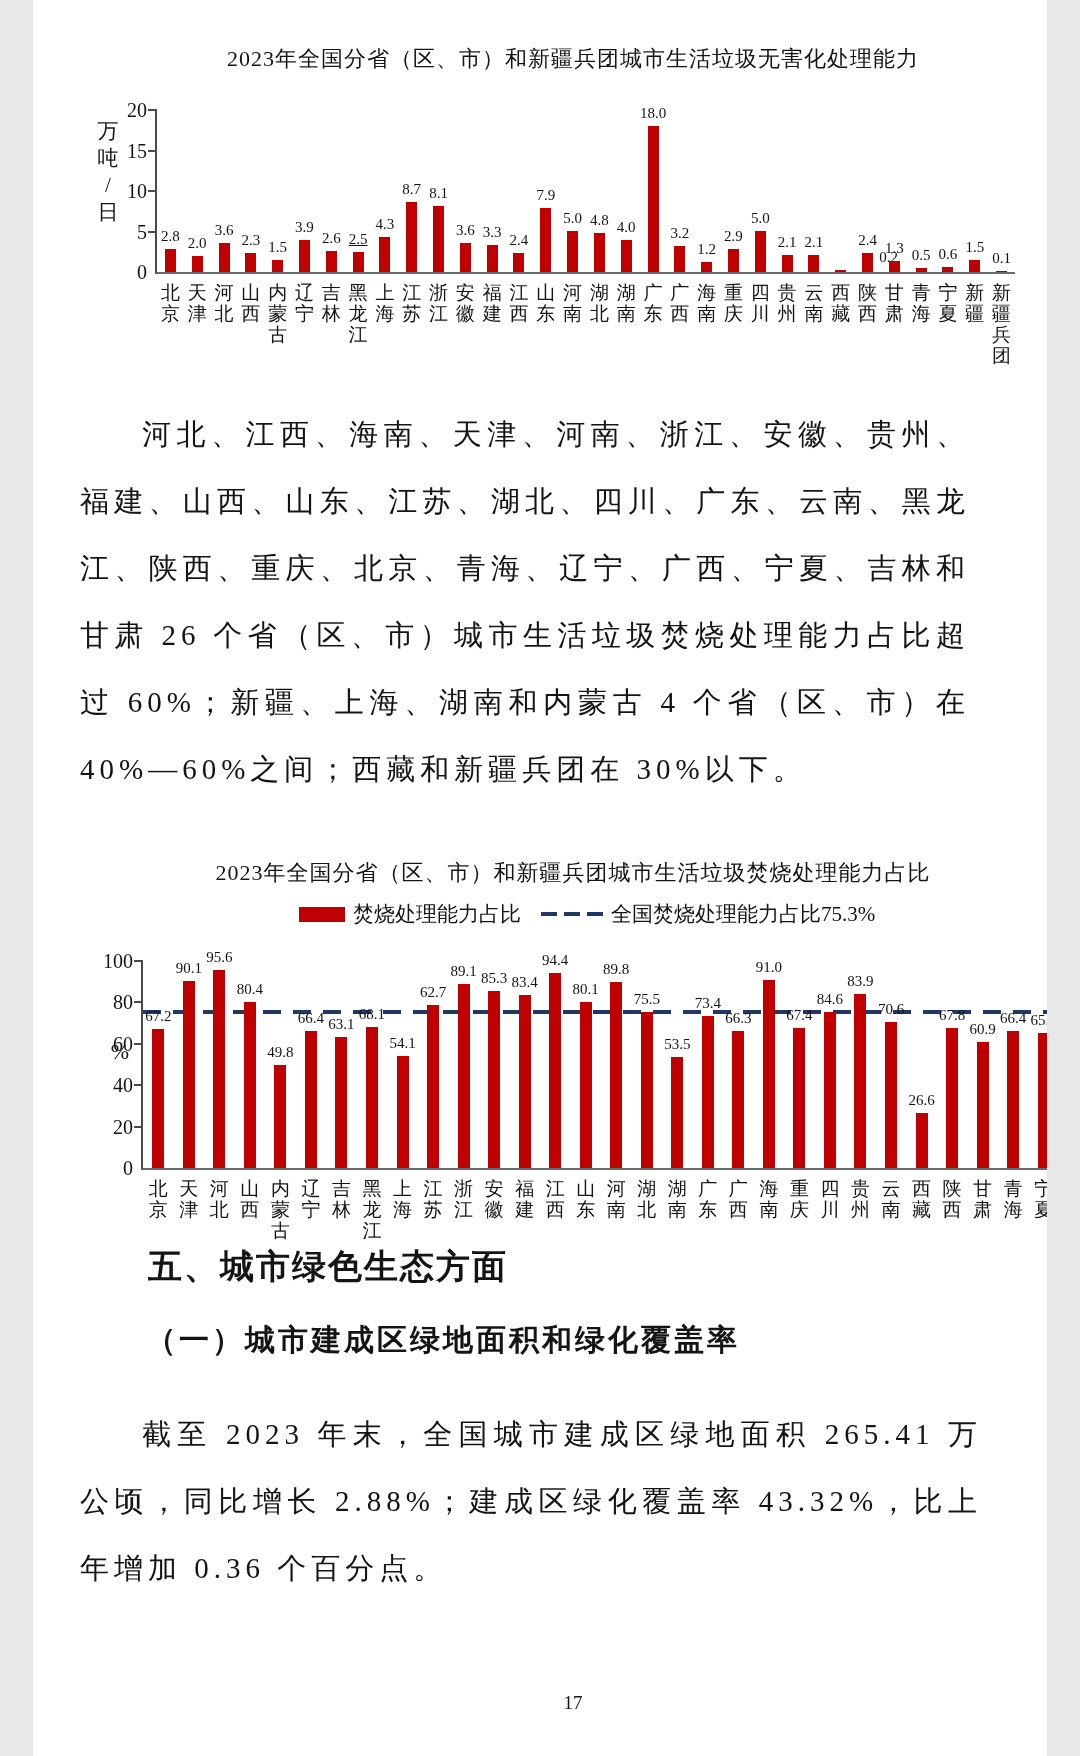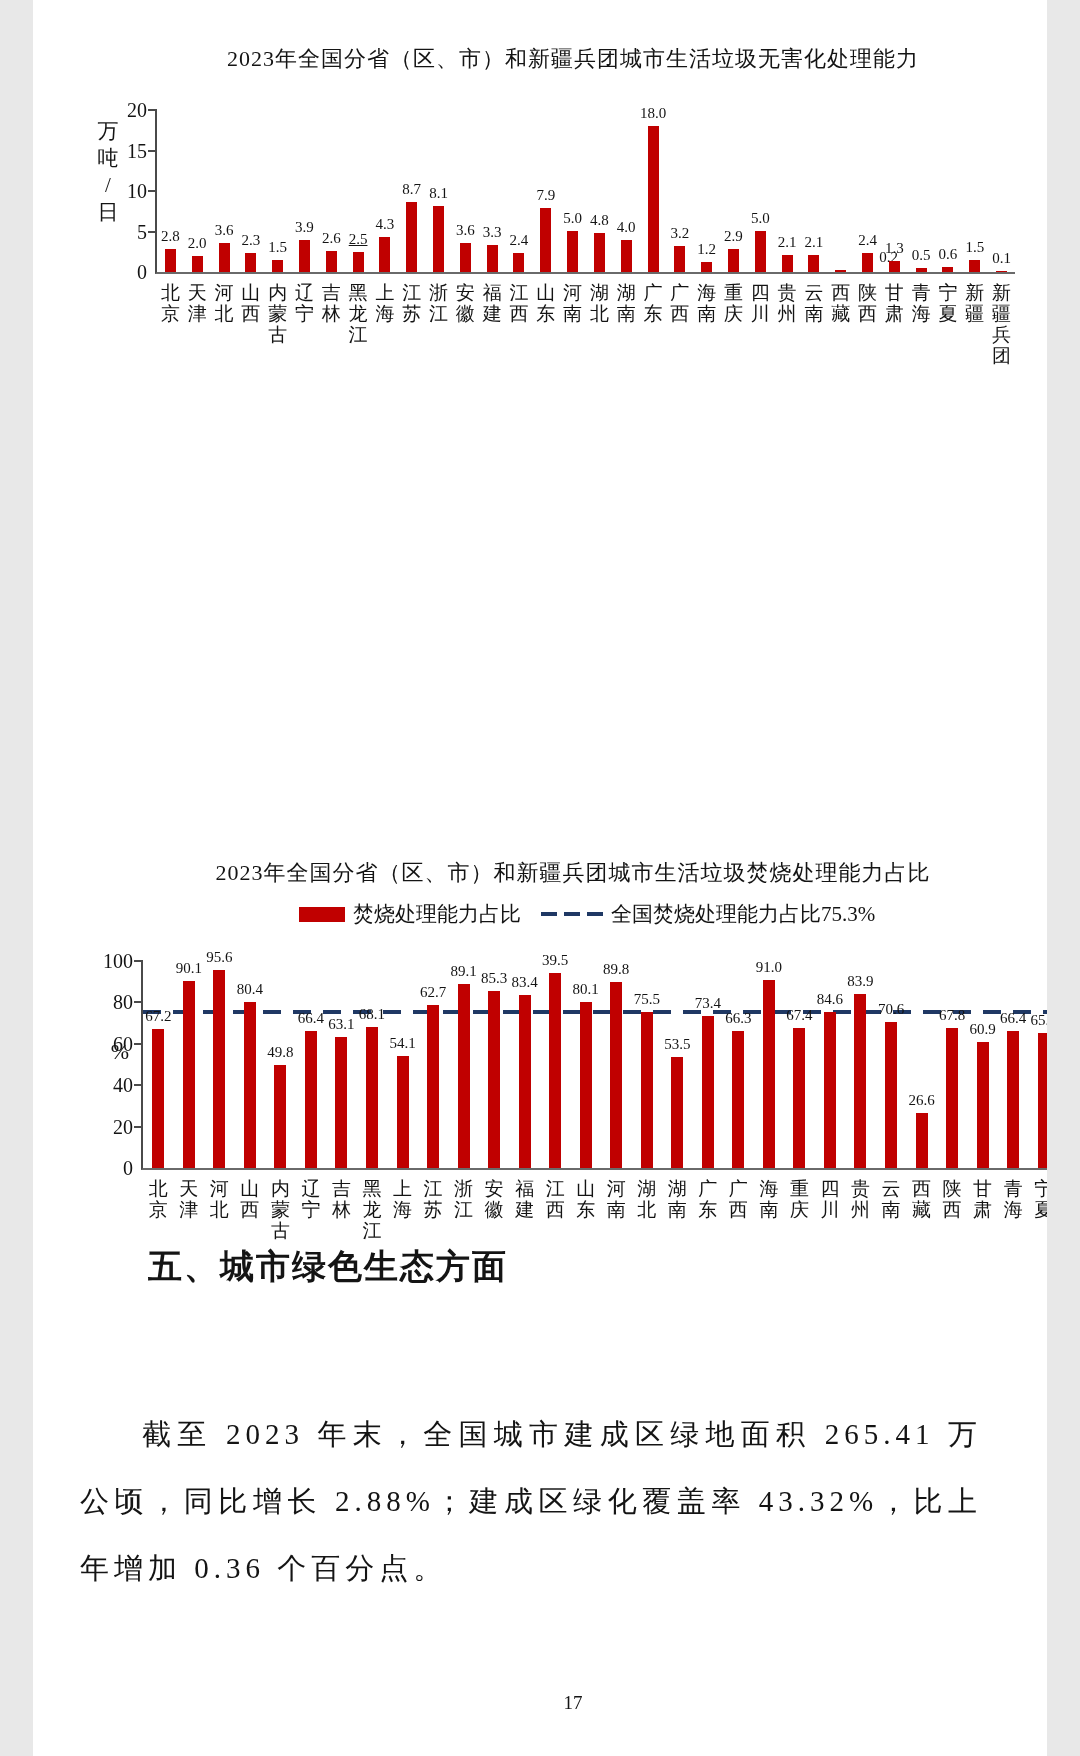--- a/index.html
+++ b/index.html
@@ -217,20 +217,21 @@
 疆</div>
         <div class="bar" style="left: 839.094px; width: 11px; height: 1px; background: rgb(192, 0, 0);"></div>
         <div class="bar-val" style="left: 844.594px; bottom: 5px;">0.1</div>
         <div class="xlab" style="left: 831.188px; width: 26.8125px; top: 172px;">新
 疆
 兵
 团</div>
       </div>
   </figure>
 
+  <p class="para" id="para-incineration">河北、江西、海南、天津、河南、浙江、安徽、贵州、福建、山西、山东、江苏、湖北、四川、广东、云南、黑龙江、陕西、重庆、北京、青海、辽宁、广西、宁夏、吉林和甘肃 26 个省（区、市）城市生活垃圾焚烧处理能力占比超过 60%；新疆、上海、湖南和内蒙古 4 个省（区、市）在 40%—60%之间；西藏和新疆兵团在 30%以下。</p>
 
   <figure style="margin:0;">
     <div class="chart-title" id="chart2-title">2023年全国分省（区、市）和新疆兵团城市生活垃圾焚烧处理能力占比</div>
 
     <div class="legend">
       <span class="legend-swatch" id="legend-swatch" style="background: rgb(192, 0, 0);"></span>
       <span>焚烧处理能力占比</span>
       <span class="legend-dashes" id="legend-dashes">
           <i style="background: rgb(31, 56, 100);"></i>
           <i style="background: rgb(31, 56, 100);"></i>
@@ -301,21 +302,21 @@
 江</div>
         <div class="bar" style="left: 345.109px; width: 12px; height: 177px; background: rgb(192, 0, 0);"></div>
         <div class="bar-val" style="left: 351.109px; bottom: 181px;">85.3</div>
         <div class="xlab" style="left: 335.844px; width: 30.5312px; top: 217px;">安
 徽</div>
         <div class="bar" style="left: 375.641px; width: 12px; height: 173px; background: rgb(192, 0, 0);"></div>
         <div class="bar-val" style="left: 381.641px; bottom: 177px;">83.4</div>
         <div class="xlab" style="left: 366.375px; width: 30.5312px; top: 217px;">福
 建</div>
         <div class="bar" style="left: 406.172px; width: 12px; height: 195px; background: rgb(192, 0, 0);"></div>
-        <div class="bar-val" style="left: 412.172px; bottom: 199px;">39.5</div>
+        <div class="bar-val" style="left: 412.172px; bottom: 199px;">94.4</div>
         <div class="xlab" style="left: 396.906px; width: 30.5312px; top: 217px;">江
 西</div>
         <div class="bar" style="left: 436.703px; width: 12px; height: 166px; background: rgb(192, 0, 0);"></div>
         <div class="bar-val" style="left: 442.703px; bottom: 170px;">80.1</div>
         <div class="xlab" style="left: 427.438px; width: 30.5312px; top: 217px;">山
 东</div>
         <div class="bar" style="left: 467.234px; width: 12px; height: 186px; background: rgb(192, 0, 0);"></div>
         <div class="bar-val" style="left: 473.234px; bottom: 190px;">89.8</div>
         <div class="xlab" style="left: 457.969px; width: 30.5312px; top: 217px;">河
 南</div>
@@ -382,17 +383,18 @@
         <div class="bar" style="left: 955.734px; width: 12px; height: 1px; background: rgb(192, 0, 0);"></div>
         <div class="bar-val" style="left: 961.734px; bottom: 5px;">0.5</div>
         <div class="xlab" style="left: 946.469px; width: 30.5312px; top: 217px;">新
 疆
 兵
 团</div>
       </div>
   </figure>
 
   <h2 class="h-section" style="margin:0;">五、城市绿色生态方面</h2>
+  <h3 class="h-sub" style="margin:0;">（一）城市建成区绿地面积和绿化覆盖率</h3>
 
   <p class="para" id="para-green">截至 2023 年末，全国城市建成区绿地面积 265.41 万公顷，同比增长 2.88%；建成区绿化覆盖率 43.32%，比上年增加 0.36 个百分点。</p>
 
   <div class="page-number">17</div>
 </div>
 
 </body></html>

